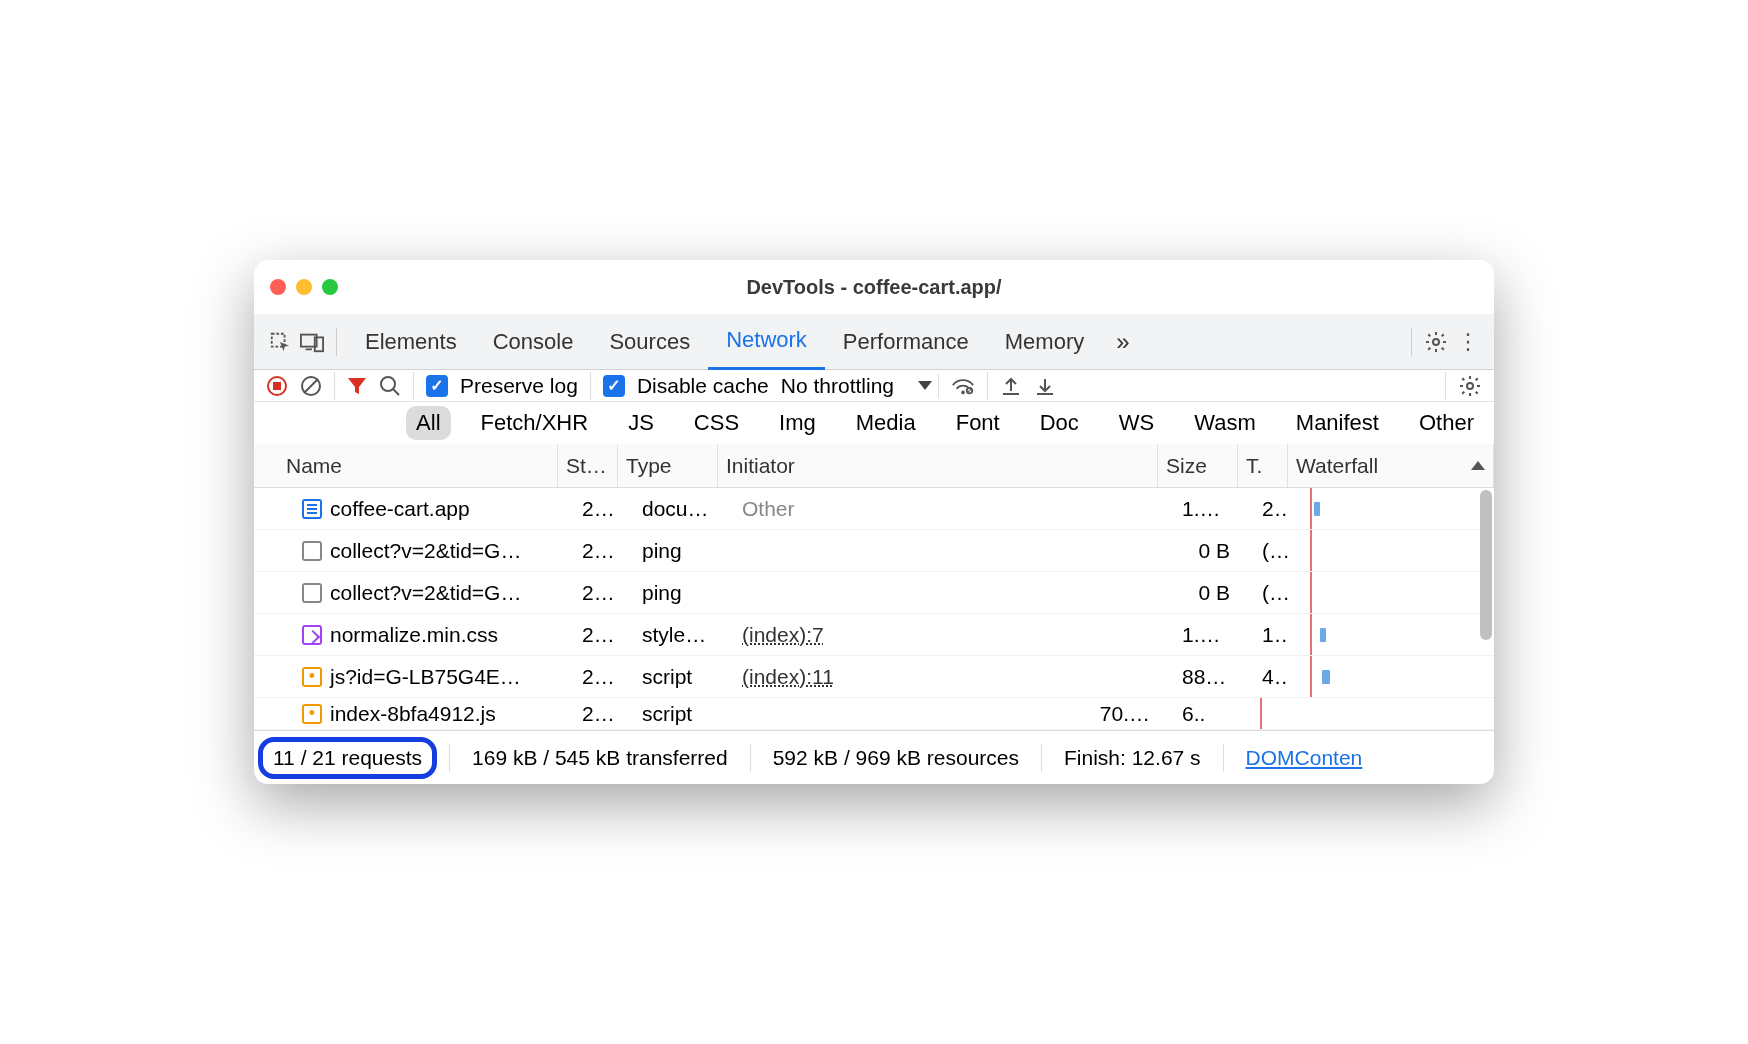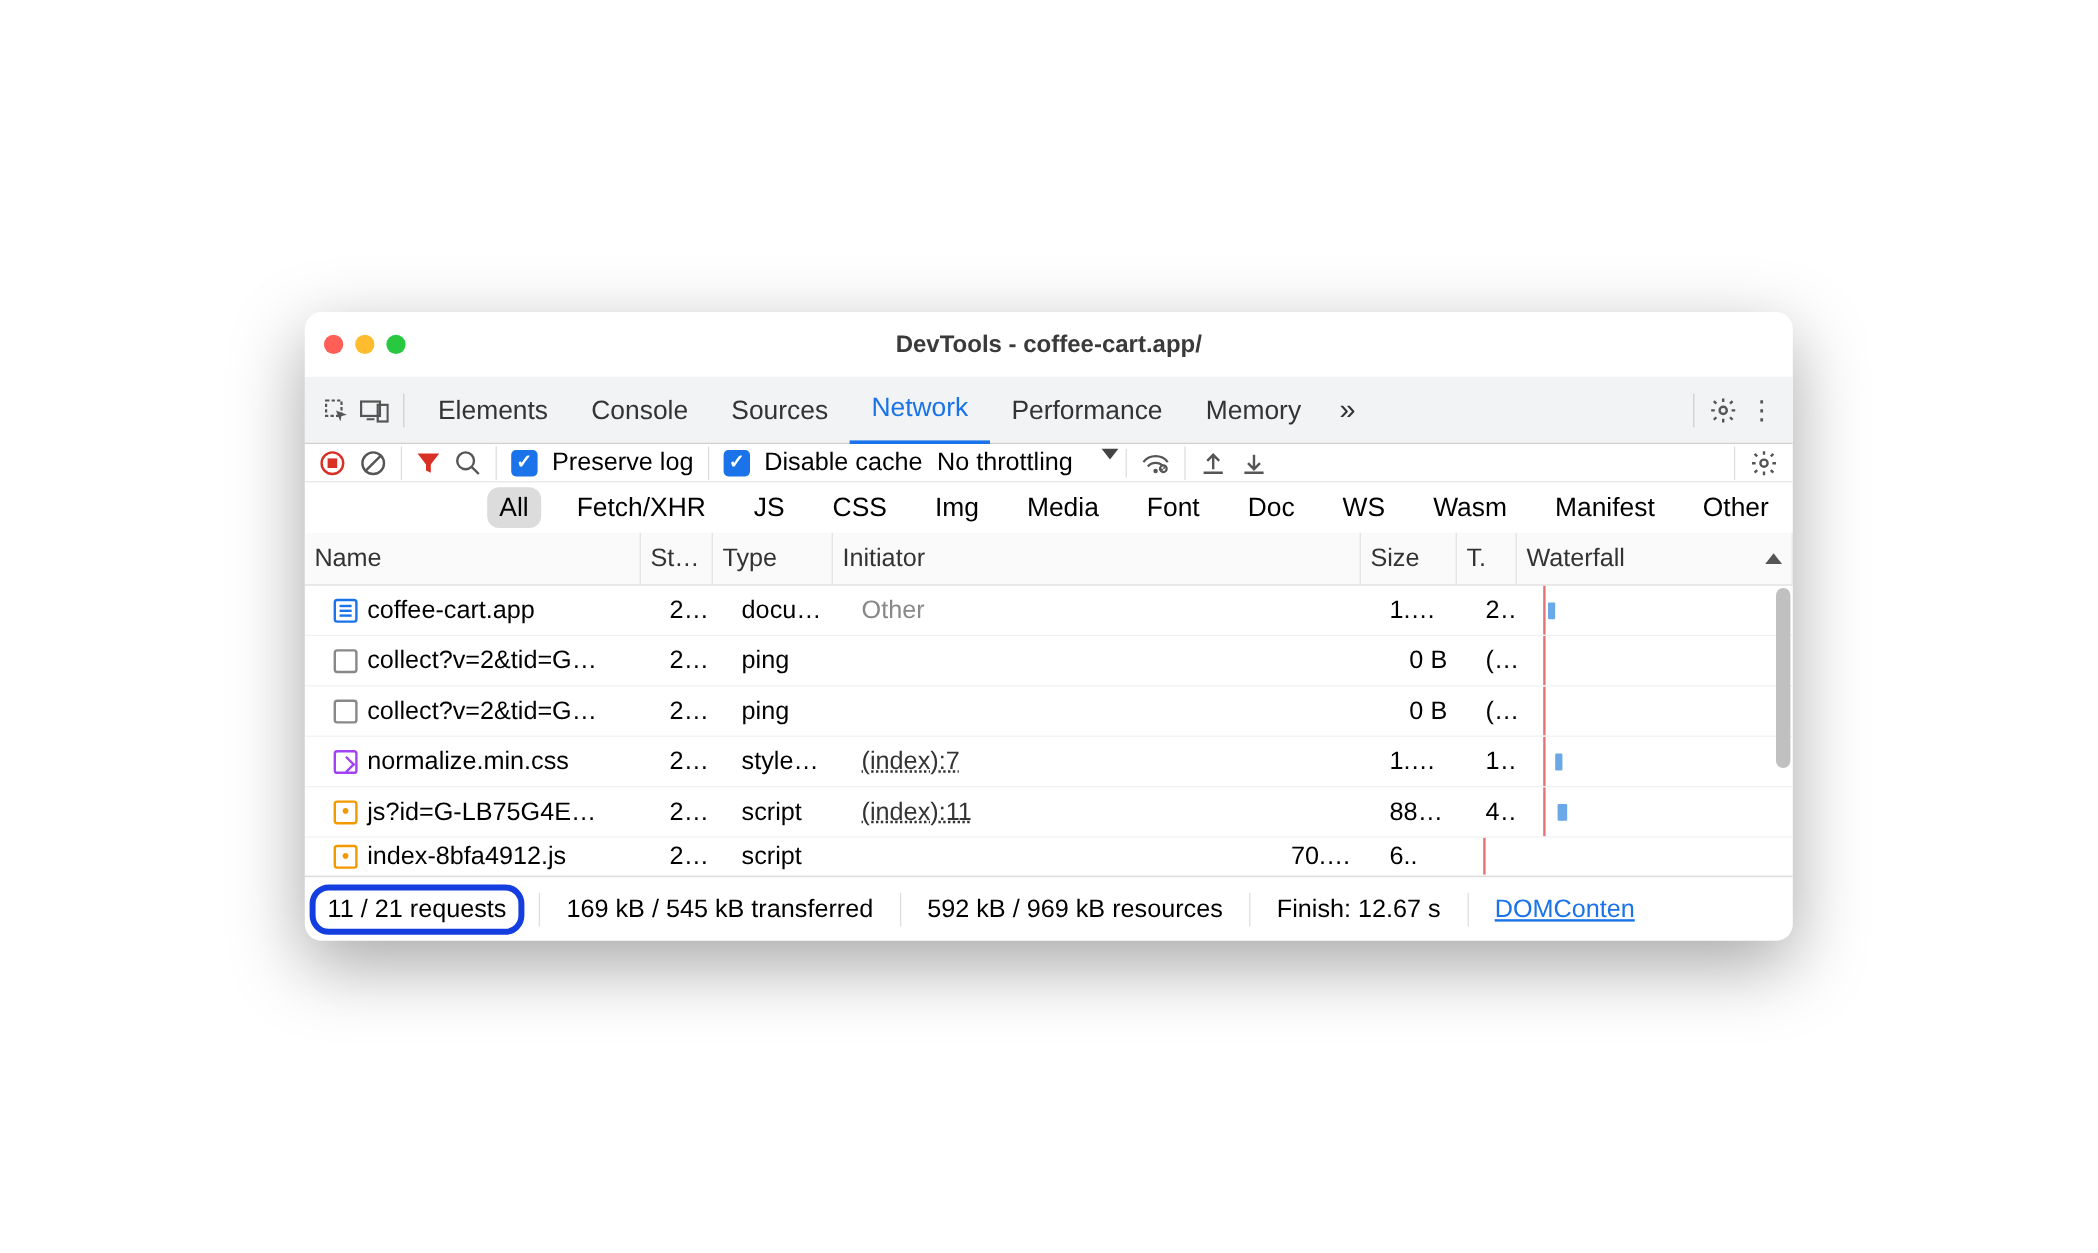--- a/index.html
+++ b/index.html
@@ -50,21 +50,21 @@
       display: flex; align-items: center;
       padding: 0 12px;
       gap: 12px;
       font-size: 21px;
       border-bottom: 1px solid #e5e5e5;
     }
     .toolbar .sep { width: 1px; height: 28px; background: #ddd; }
     .chk { width: 22px; height: 22px; border: 2px solid #888; border-radius: 4px; display: inline-flex; align-items: center; justify-content: center; flex: 0 0 22px; }
     .chk.on { background: #1a73e8; border-color: #1a73e8; }
     .chk.on::after { content: "✓"; color: #fff; font-size: 16px; font-weight: 900; line-height: 1;}
-    .select { display: flex; gap: 24px; padding-right: 6px; border-right: 1px solid #ddd; }
+    .select { display: flex; align-items: center; gap: 24px; padding-right: 6px; border-right: 1px solid #ddd; }
     .caret-down { width: 0; height: 0; border-left: 7px solid transparent; border-right: 7px solid transparent; border-top: 9px solid #444; }
 
     .filterbar {
       display: flex; align-items: center;
       padding: 6px 12px;
       gap: 12px;
       font-size: 22px;
     }
     .filter-input {
       width: 320px; height: 36px; border: 1px solid #aaa; border-radius: 2px;
@@ -88,20 +88,21 @@
       gap: 22px;
       font-size: 22px;
       border-bottom: 1px solid #ddd;
     }
 
     .grid-head, .row {
       display: grid;
       grid-template-columns: 280px 60px 100px 440px 80px 50px 1fr;
       align-items: center;
       font-size: 21px;
+      padding-left: 24px;
     }
     .grid-head { height: 44px; border-bottom: 1px solid #ddd; background: #fafafa; }
     .grid-head > div { padding: 0 8px; border-right: 1px solid #e0e0e0; height: 100%; display: flex; align-items: center; color: #333; }
     .row { height: 42px; border-bottom: 1px solid #f1f1f1; }
     .row > div { padding: 0 8px; white-space: nowrap; overflow: hidden; text-overflow: ellipsis; margin-left: 16px; }
     .row .name { display: flex; align-items: center; gap: 8px; }
     .ficon { width: 20px; height: 20px; display: inline-flex; align-items: center; justify-content: center; border-radius: 3px; flex: 0 0 20px; }
     .ficon.doc { border: 2px solid #1a73e8; }
     .ficon.doc::after { content: ""; width: 10px; height: 2px; background: #1a73e8; box-shadow: 0 4px 0 #1a73e8, 0 -4px 0 #1a73e8; }
     .ficon.ping { border: 2px solid #888; }

